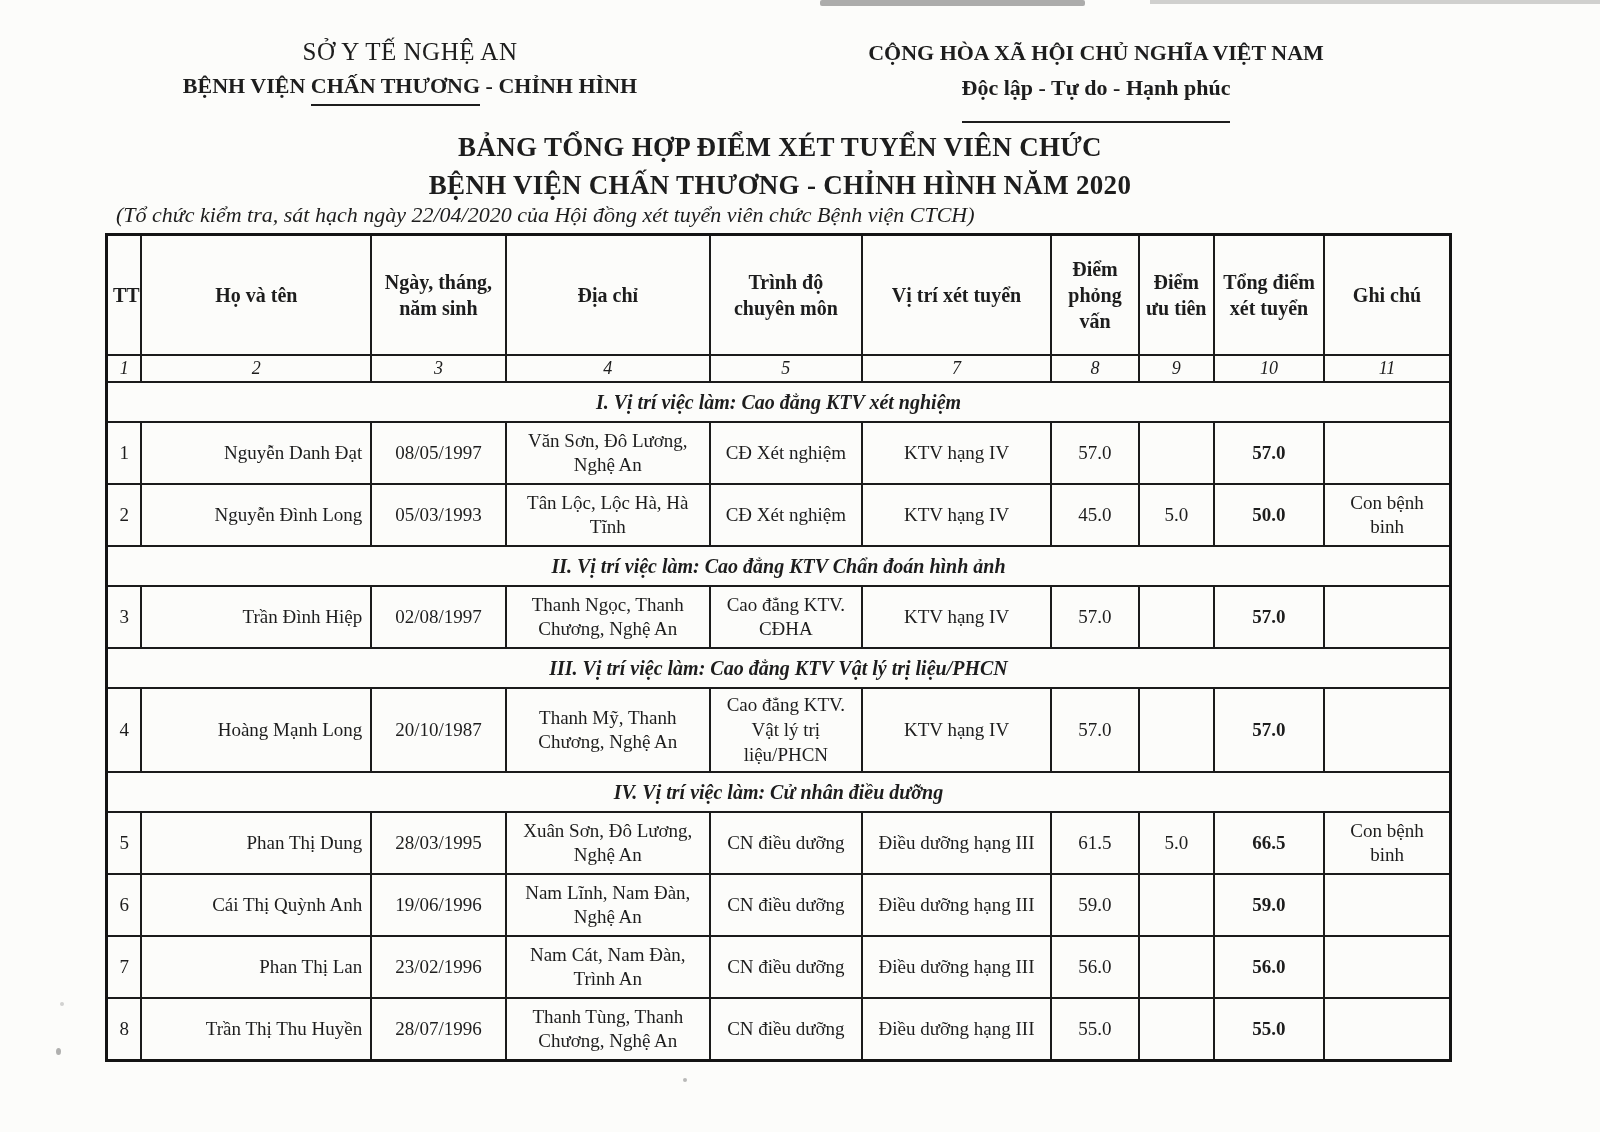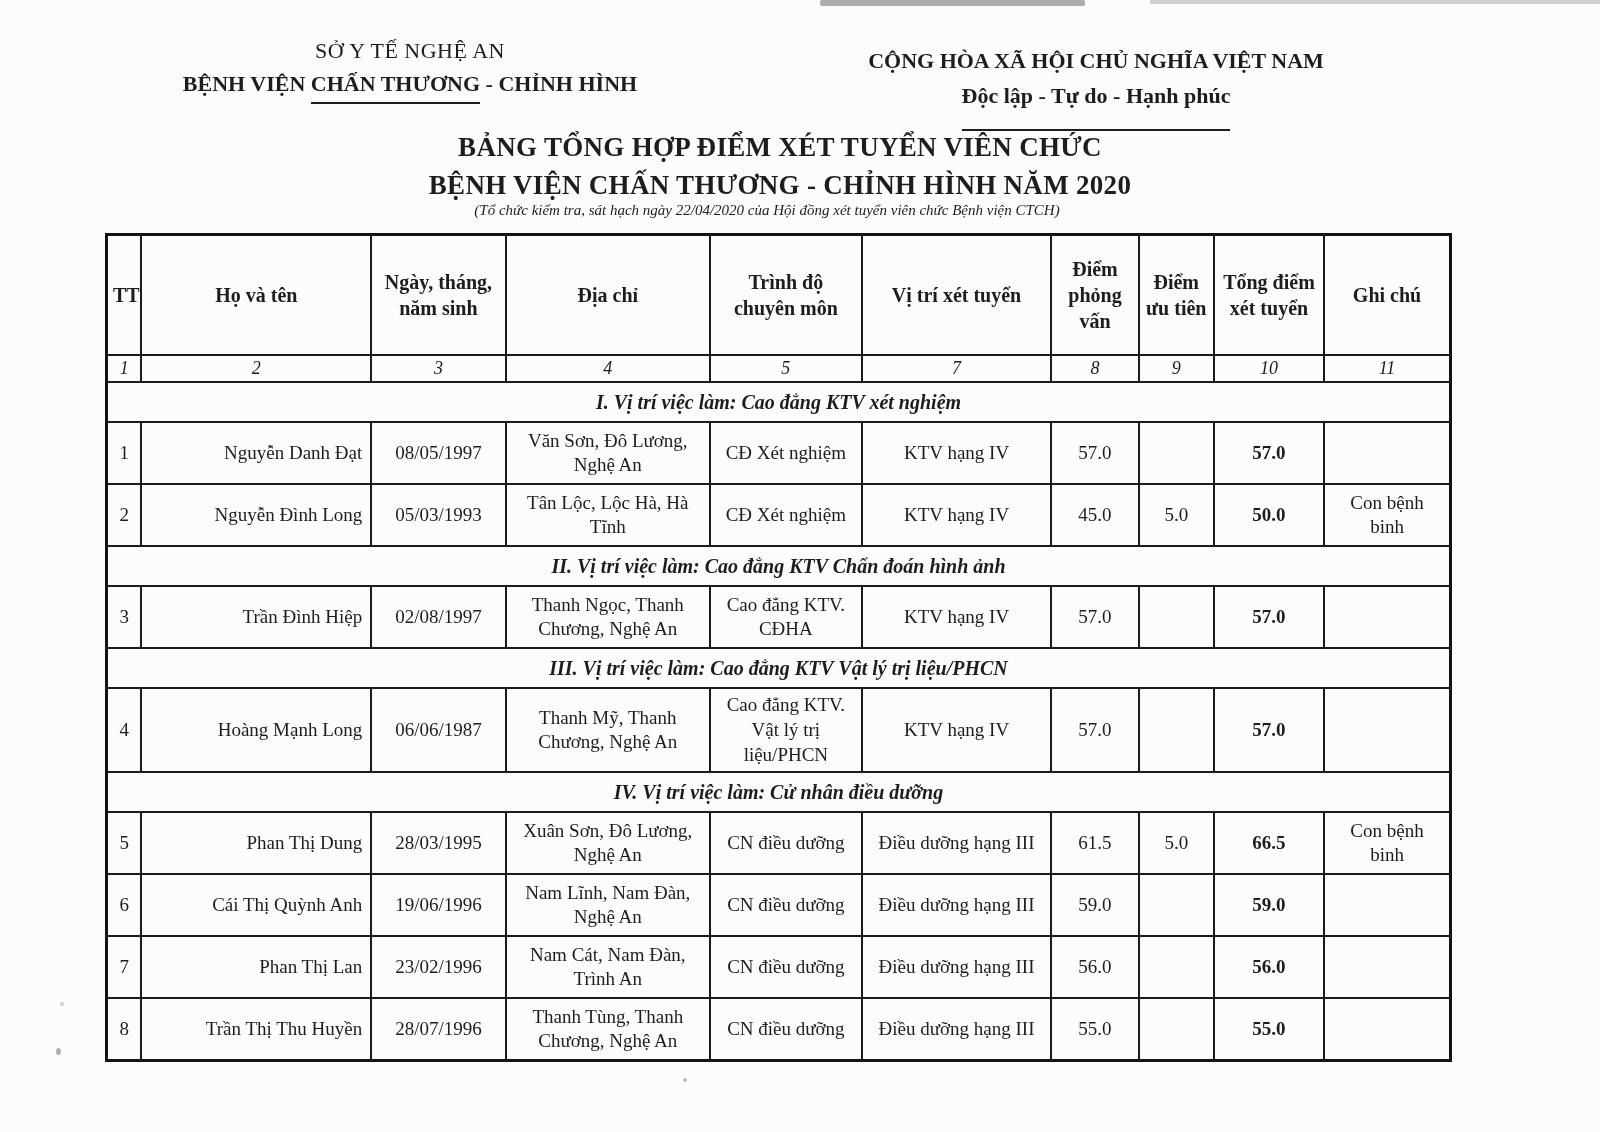--- a/index.html
+++ b/index.html
@@ -1,34 +1,34 @@
 <!DOCTYPE html>
 <html><head>
 <meta charset="utf-8">
 <style>
   html,body{margin:0;padding:0;}
   body{background:#d8d8d6;}
   .page{position:relative;width:1600px;height:1132px;background:#fcfcfa;
         font-family:"Liberation Serif","DejaVu Serif",serif;color:#1d1d1d;overflow:hidden;}
   
   .org{position:absolute;top:38px;left:140px;width:540px;text-align:center;}
-  .org-line1{font-size:22px;letter-spacing:.5px;}
+  .org-line1{font-size:25px;letter-spacing:.5px;}
   .org-line2{font-size:22px;font-weight:bold;margin-top:7px;white-space:nowrap;}
   .u-part{border-bottom:2.5px solid #1d1d1d;padding-bottom:6px;}
-  .nation{position:absolute;top:48px;left:828px;width:536px;text-align:center;}
+  .nation{position:absolute;top:40px;left:828px;width:536px;text-align:center;}
   .nation-line1{font-size:22px;font-weight:bold;white-space:nowrap;}
   .nation-line2{font-size:22px;font-weight:bold;margin-top:9px;display:inline-block;
                 border-bottom:2.5px solid #1d1d1d;padding-bottom:20px;}
   .nation-line2-wrap{margin-top:0;}
   
   .title{position:absolute;top:132px;left:100px;width:1360px;text-align:center;
          font-weight:bold;font-size:27px;letter-spacing:.3px;}
   .title-line2{margin-top:7px;}
-  .subtitle{position:absolute;top:202px;left:87px;width:1360px;text-align:center;
-            font-style:italic;font-size:15px;}
+  .subtitle{position:absolute;top:202px;left:116px;width:1360px;text-align:left;
+            font-style:italic;font-size:22px;}
   
   table.score{position:absolute;top:233px;left:105px;width:1347px;
               border-collapse:collapse;table-layout:fixed;border:3px solid #141414;}
   .score td,.score th{border:2px solid #1b1b1b;padding:4px 8px;text-align:center;
               vertical-align:middle;font-size:19px;line-height:1.3;}
   .score thead th{height:110px;font-size:20px;font-weight:bold;padding:4px 5px;}
   .score tr.nums td{height:20px;font-style:italic;font-size:18px;padding:1px;}
   .score tr.section-row td{height:30px;font-weight:bold;font-style:italic;font-size:20px;}
   .score tbody tr.data-row{height:62px;}
   .score td.col1{text-align:right;padding-left:8px;}
@@ -151,21 +151,21 @@
           <td class="col7"></td>
           <td class="col8">57.0</td>
           <td class="col9"></td>
         </tr>
         <tr class="section-row">
           <td colspan="10">III. Vị trí việc làm: Cao đẳng KTV Vật lý trị liệu/PHCN</td>
         </tr>
         <tr class="data-row">
           <td class="col0">4</td>
           <td class="col1">Hoàng Mạnh Long</td>
-          <td class="col2">06/06/1987</td>
+          <td class="col2">20/10/1987</td>
           <td class="col3">Thanh Mỹ, Thanh Chương, Nghệ An</td>
           <td class="col4">Cao đẳng KTV. Vật lý trị liệu/PHCN</td>
           <td class="col5">KTV hạng IV</td>
           <td class="col6">57.0</td>
           <td class="col7"></td>
           <td class="col8">57.0</td>
           <td class="col9"></td>
         </tr>
         <tr class="section-row">
           <td colspan="10">IV. Vị trí việc làm: Cử nhân điều dưỡng</td>

